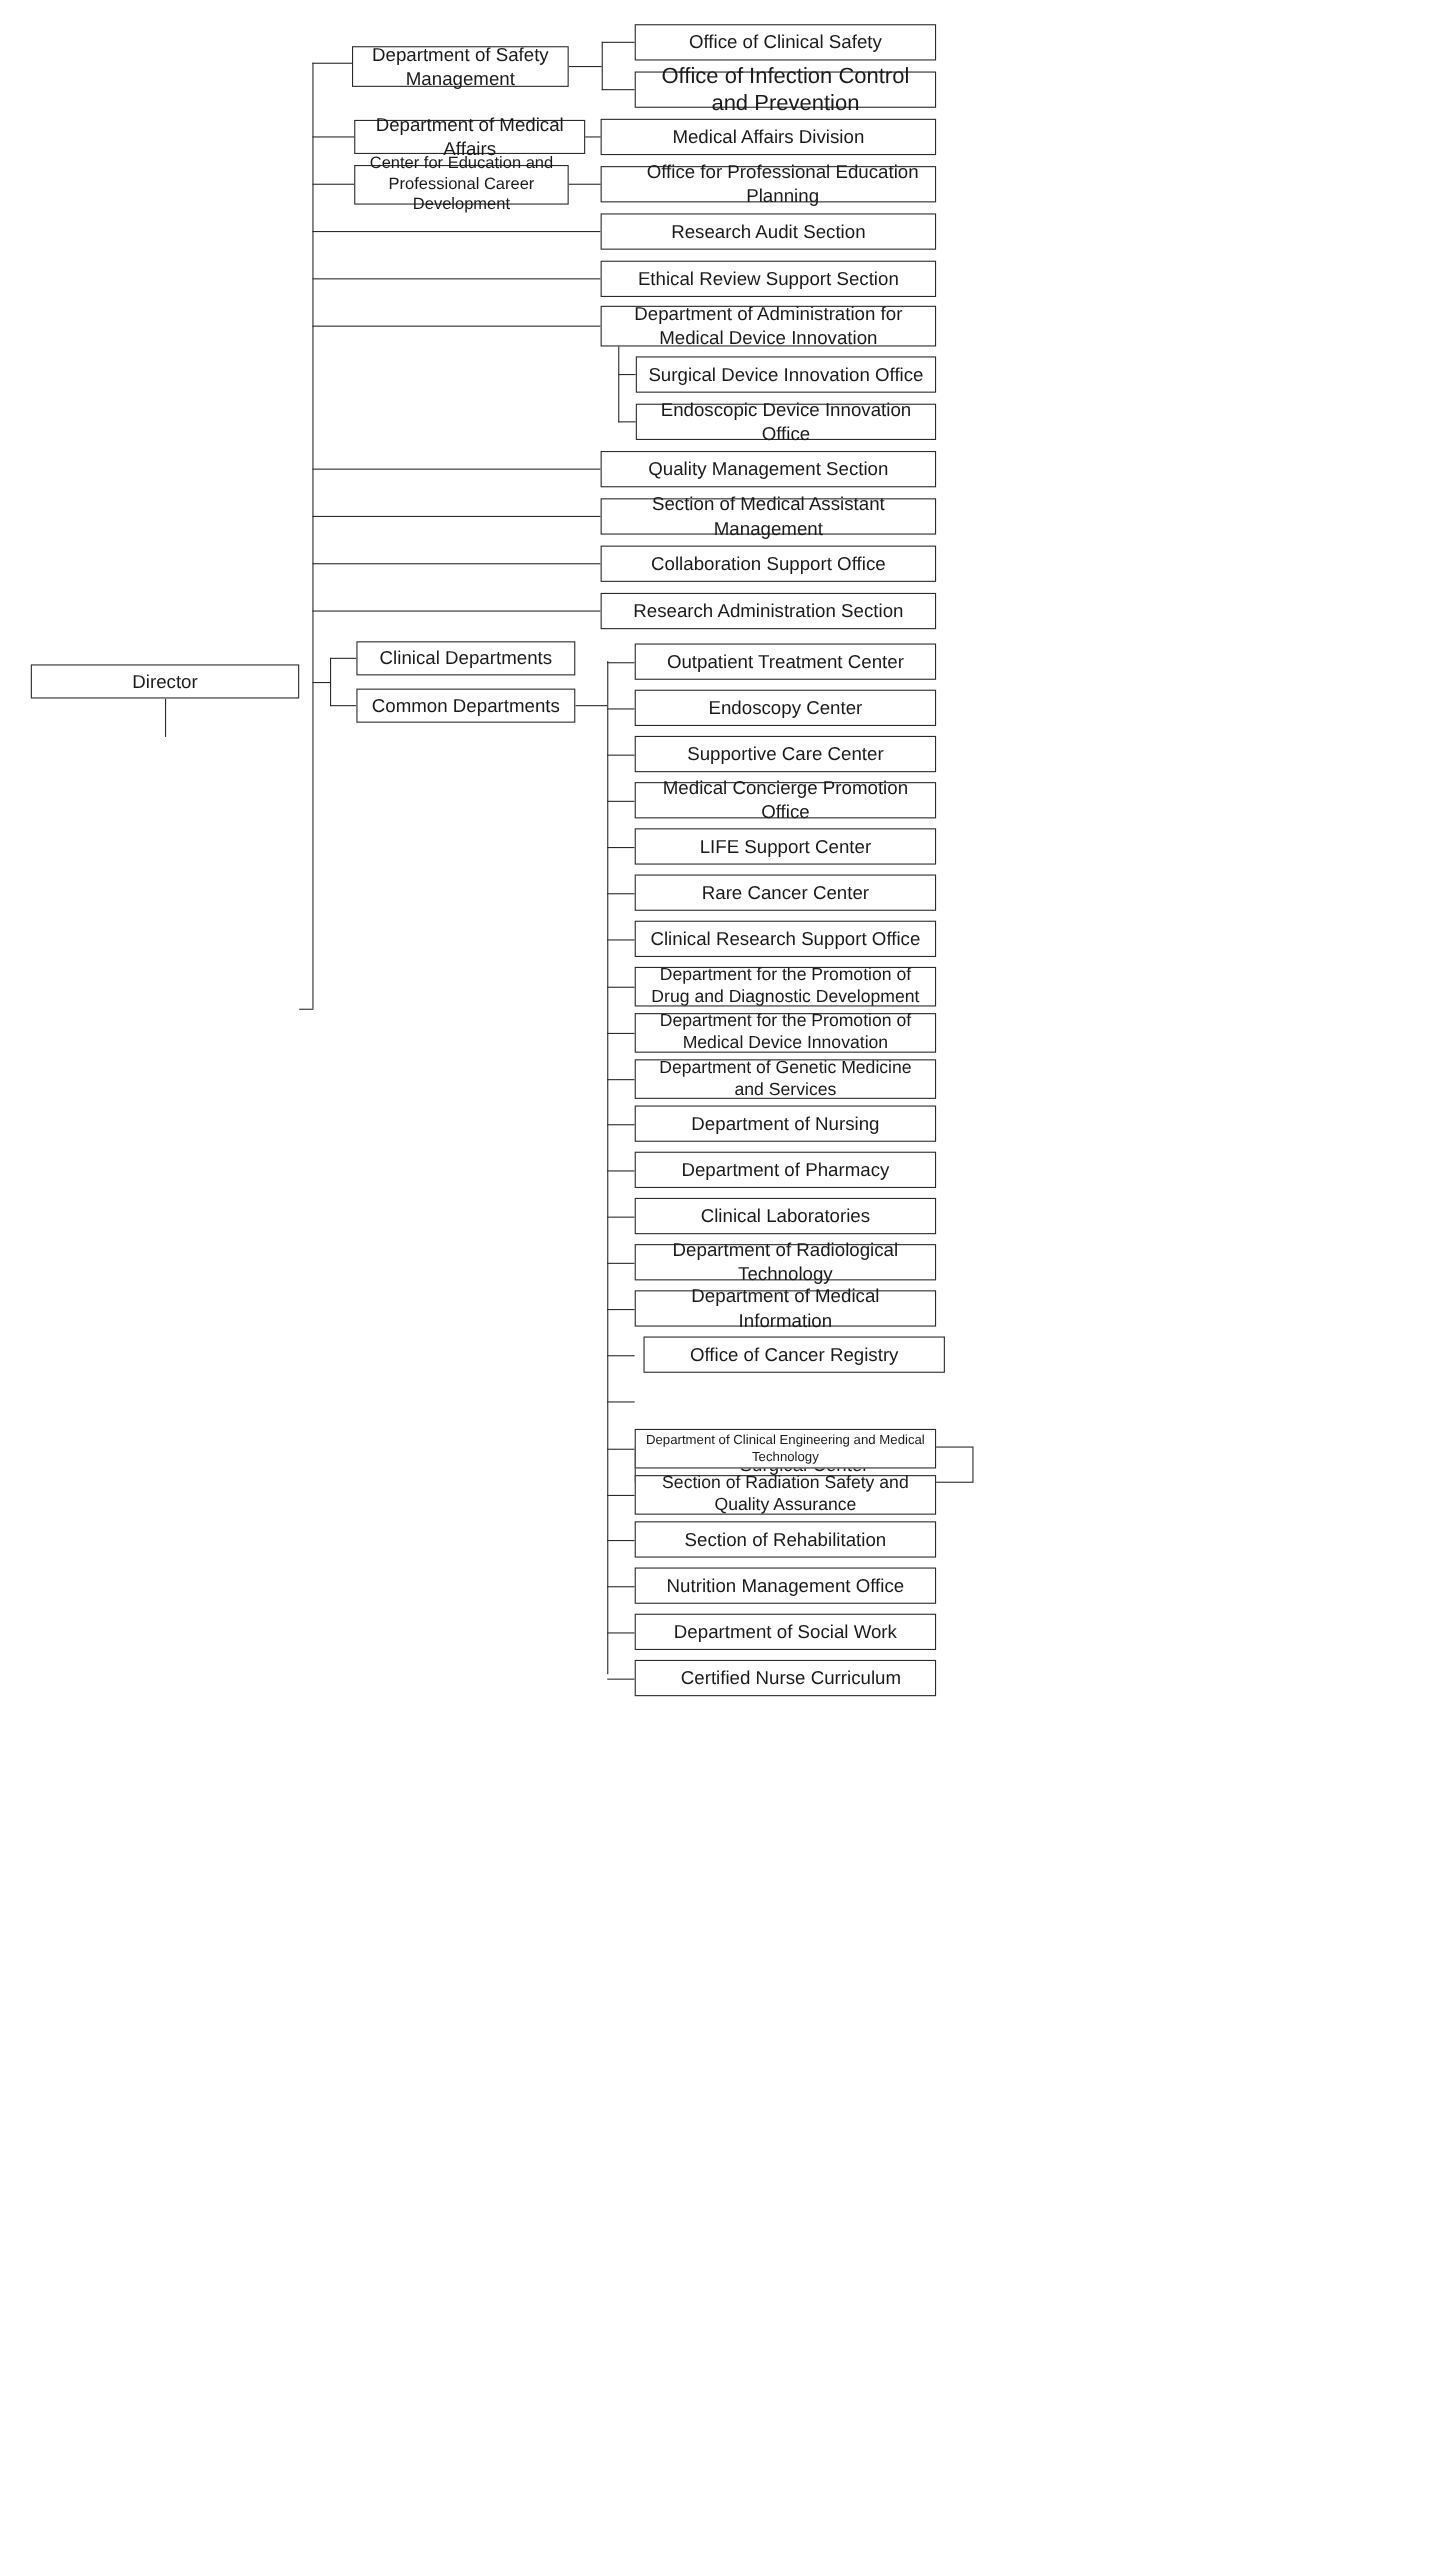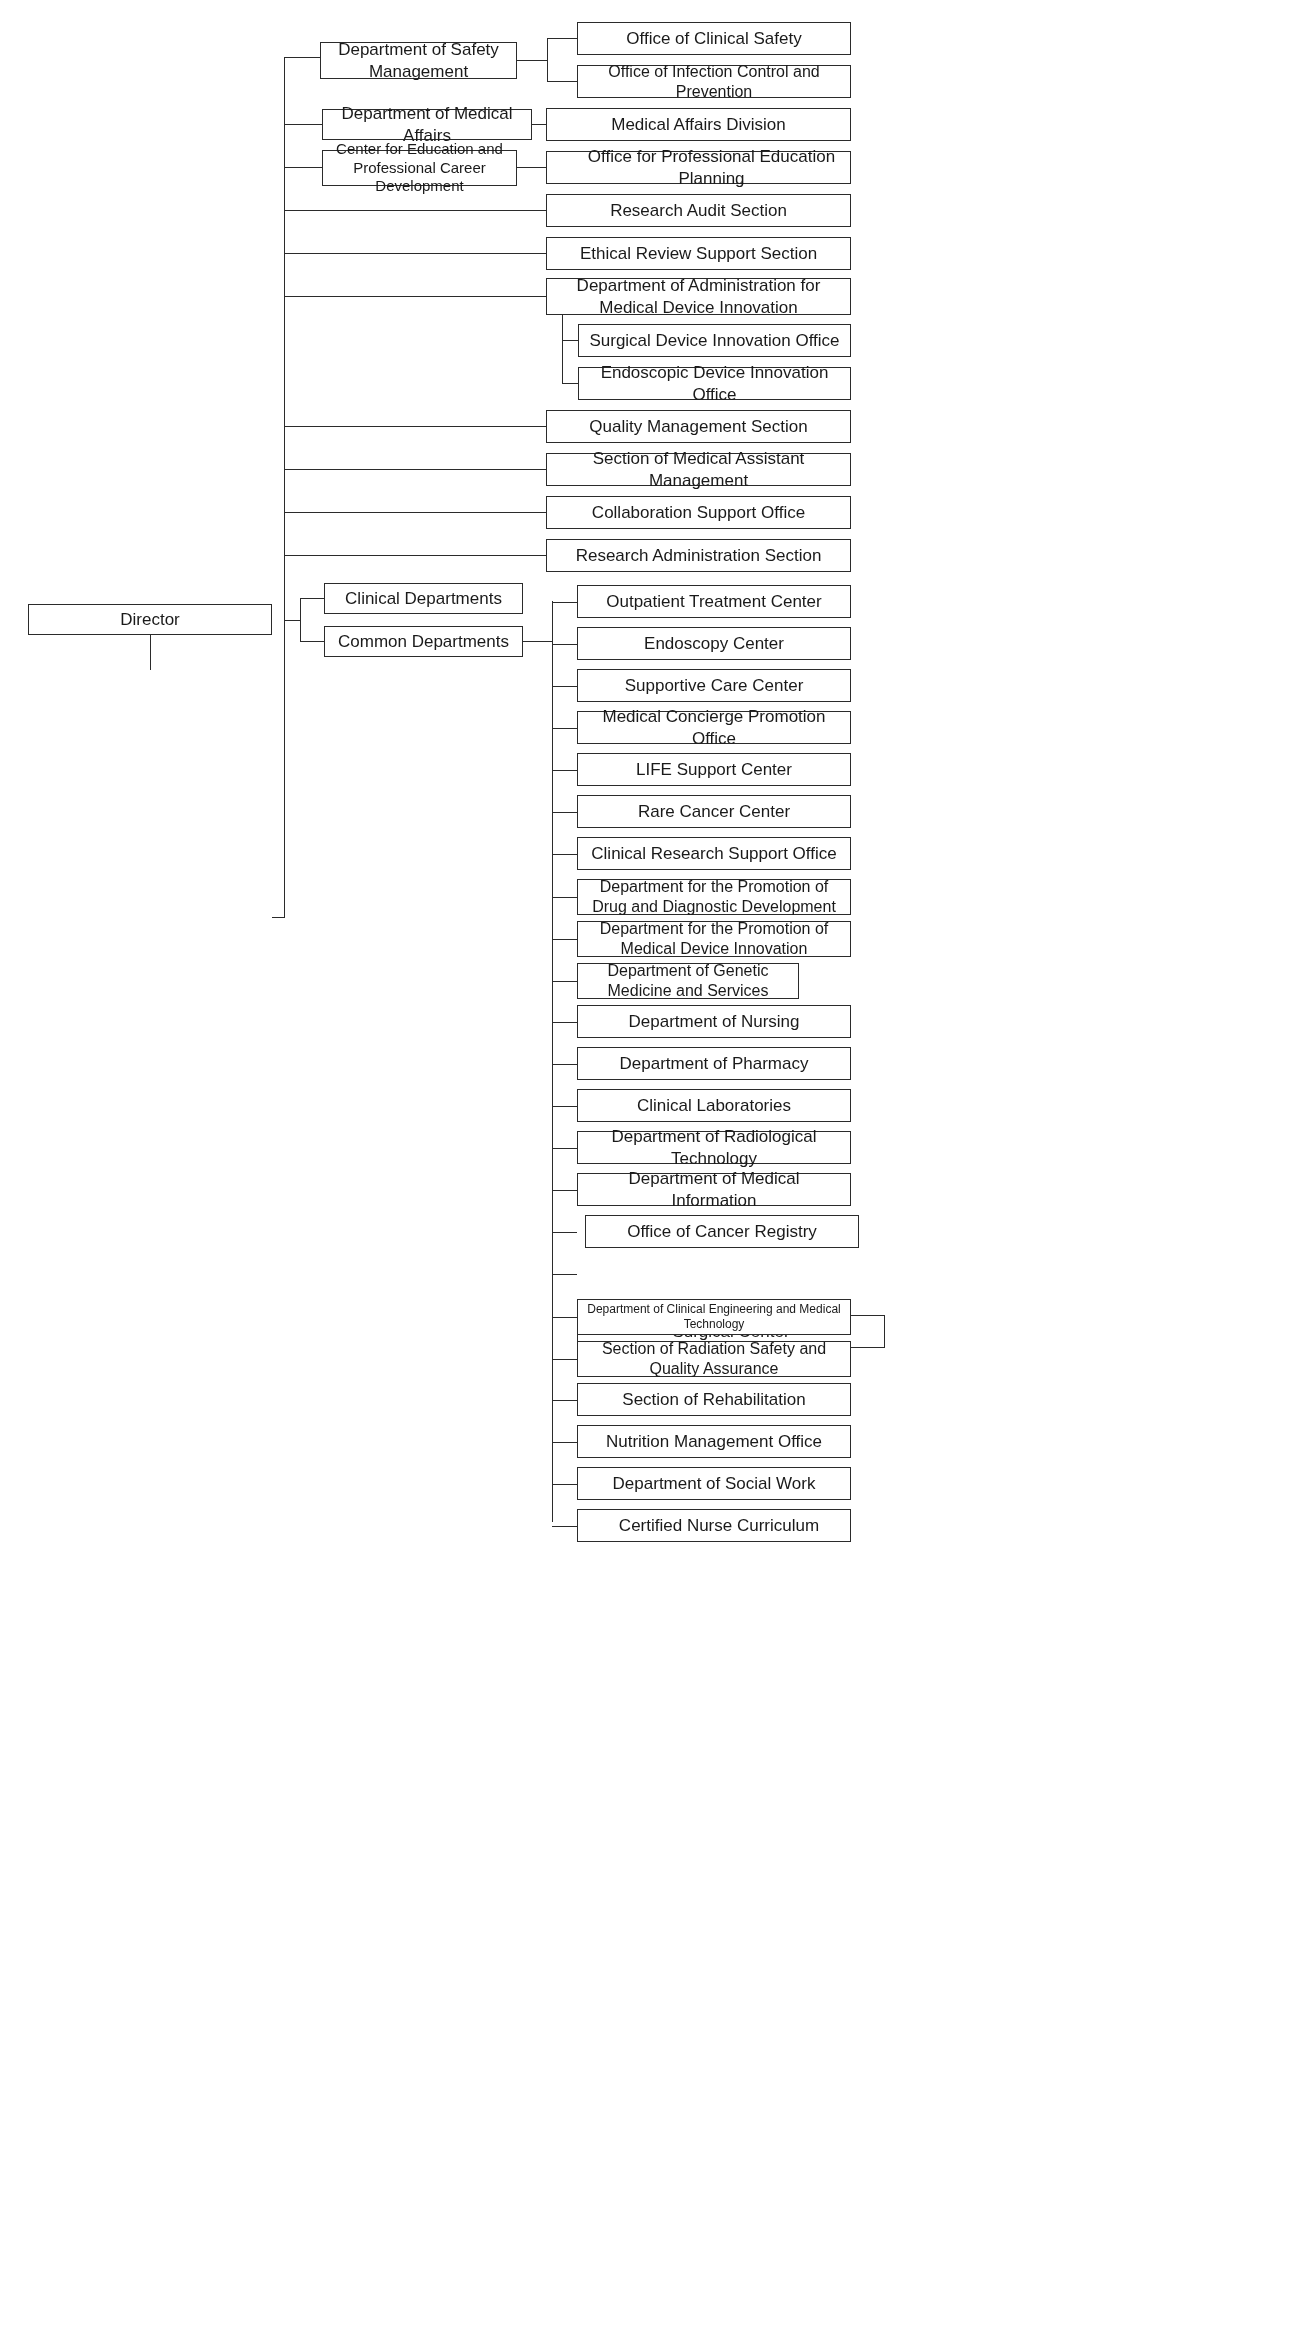--- a/index.html
+++ b/index.html
@@ -111,21 +111,21 @@
   <div class="node" style="left:322px; top:109px; width:210px; height:31px;">
     <span>Department of Medical Affairs</span>
   </div>
   <div class="node multiline" style="left:322px; top:150px; width:195px; height:36px; font-size:15px;">
     <span>Center for Education and Professional Career Development</span>
   </div>
 
   <div class="node" style="left:577px; top:22px; width:274px; height:33px;">
     <span>Office of Clinical Safety</span>
   </div>
-  <div class="node" style="left:577px; top:65px; width:274px; height:33px; font-size:16px;">
+  <div class="node" style="left:577px; top:65px; width:274px; height:33px; font-size:20px;">
     <span>Office of Infection Control and Prevention</span>
   </div>
   <div class="node" style="left:546px; top:108px; width:305px; height:33px;">
     <span>Medical Affairs Division</span>
   </div>
   <div class="node" style="left:546px; top:151px; width:305px; height:33px;padding-left:32px;">
     <span>Office for Professional Education Planning</span>
   </div>
 
   <div class="node" style="left:546px; top:194px; width:305px; height:33px;">
@@ -192,21 +192,21 @@
     </div>
     <div class="connector h" style="left: 552px; top: 854px; width: 25px;"></div>
     <div class="node multiline" style="left: 577px; top: 879px; width: 274px; height: 36px; font-size: 16px;">
       <span>Department for the Promotion of Drug and Diagnostic Development</span>
     </div>
     <div class="connector h" style="left: 552px; top: 897px; width: 25px;"></div>
     <div class="node multiline" style="left: 577px; top: 921px; width: 274px; height: 36px; font-size: 16px;">
       <span>Department for the Promotion of Medical Device Innovation</span>
     </div>
     <div class="connector h" style="left: 552px; top: 939px; width: 25px;"></div>
-    <div class="node multiline" style="left: 577px; top: 963px; width: 222px; height: 36px; font-size: 16px; align-items: center;">
+    <div class="node multiline" style="left: 577px; top: 963px; width: 274px; height: 36px; font-size: 16px; align-items: center;">
       <span>Department of Genetic Medicine and Services</span>
     </div>
     <div class="connector h" style="left: 552px; top: 981px; width: 25px;"></div>
     <div class="node" style="left: 577px; top: 1005px; width: 274px; height: 33px;">
       <span>Department of Nursing</span>
     </div>
     <div class="connector h" style="left: 552px; top: 1022px; width: 25px;"></div>
     <div class="node" style="left: 577px; top: 1047px; width: 274px; height: 33px;">
       <span>Department of Pharmacy</span>
     </div>

